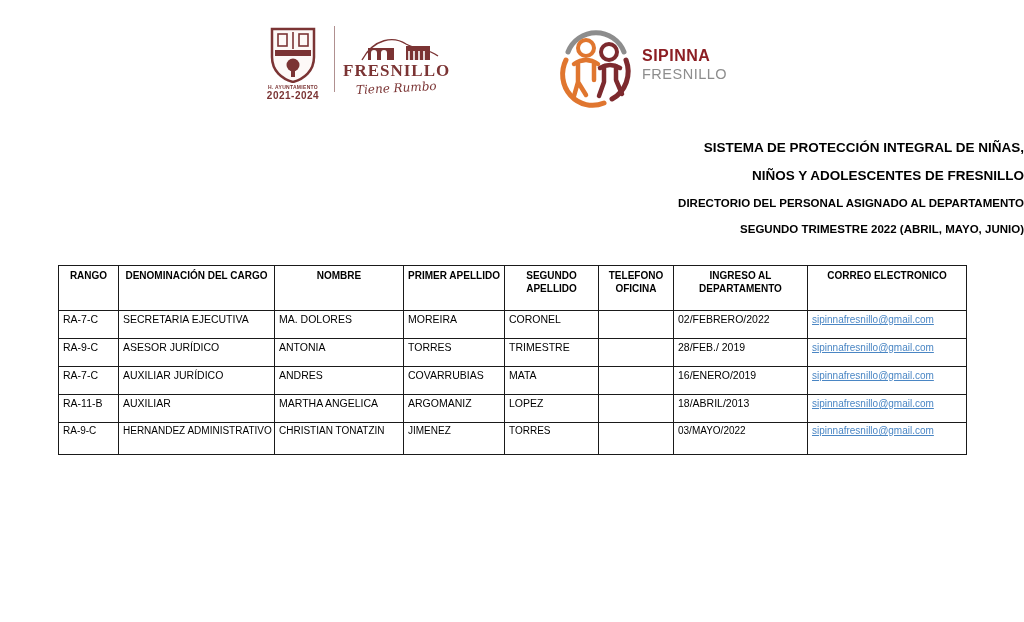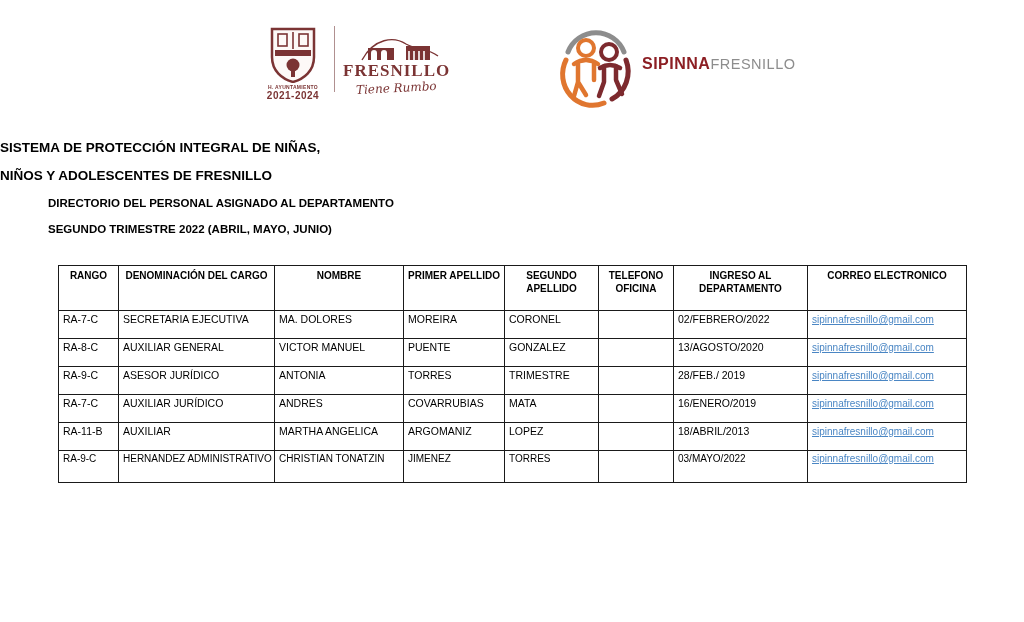--- a/index.html
+++ b/index.html
@@ -12,26 +12,26 @@
   .logo-ayto{position:absolute;left:260px;top:26px;display:flex;align-items:center;}
   .shield-col{display:flex;flex-direction:column;align-items:center;width:66px;text-align:center;}
   .ayto-line1{font-size:5px;letter-spacing:.3px;color:#7b3434;font-weight:bold;margin-top:1px;}
   .ayto-line2{font-size:10px;color:#7b3434;font-weight:bold;letter-spacing:.5px;}
   .ayto-divider{width:1px;height:66px;background:#b09090;margin:0 8px 10px 8px;}
   .wordmark-col{display:flex;flex-direction:column;align-items:center;margin-top:2px;}
   .fres-word{font-family:"Liberation Serif", serif;font-weight:bold;font-size:17px;color:#7b3434;letter-spacing:1px;line-height:1;}
   .fres-tag{font-family:"DejaVu Serif", serif;font-style:italic;font-size:12px;color:#7b3434;margin-top:2px;transform:rotate(-3deg);}
 
   .logo-sipinna{position:absolute;left:556px;top:22px;display:flex;align-items:center;}
-  .sip-text{display:flex;flex-direction:row;margin-left:6px;margin-top:-4px;}
+  .sip-text{display:flex;flex-direction:column;margin-left:6px;margin-top:-4px;}
   .sip-title{font-size:16px;font-weight:bold;color:#8c1e23;letter-spacing:.5px;}
   .sip-sub{font-size:14.5px;color:#8d8d8d;letter-spacing:.5px;margin-top:1px;}
 
   
-  .titles{position:absolute;left:0;top:139px;width:100%;text-align:left;}
+  .titles{position:absolute;left:0;top:139px;width:100%;text-align:right;}
   .title-lg{font-size:13.5px;font-weight:bold;height:28px;line-height:18px;}
   .title-sm{font-size:11.5px;font-weight:bold;height:26px;line-height:16px;padding-left:48px;}
 
   
   table.dir{
     position:absolute;left:58px;top:265px;width:908px;
     border-collapse:collapse;table-layout:fixed;
     font-size:10.5px;
   }
   table.dir th, table.dir td{
@@ -132,30 +132,20 @@
           <td>RA-7-C</td>
           <td>SECRETARIA EJECUTIVA</td>
           <td>MA. DOLORES</td>
           <td>MOREIRA</td>
           <td>CORONEL</td>
           <td></td>
           <td>02/FEBRERO/2022</td>
           <td class="c-email"><a href="#" style="color: rgb(74, 134, 196);">sipinnafresnillo@gmail.com</a></td>
         </tr>
         <tr>
-          <td>RA-8-C</td>
-          <td>AUXILIAR GENERAL</td>
-          <td>VICTOR MANUEL</td>
-          <td>PUENTE</td>
-          <td>GONZALEZ</td>
-          <td></td>
-          <td>13/AGOSTO/2020</td>
-          <td class="c-email"><a href="#" style="color: rgb(74, 134, 196);">sipinnafresnillo@gmail.com</a></td>
-        </tr>
-        <tr>
           <td>RA-9-C</td>
           <td>ASESOR JURÍDICO</td>
           <td>ANTONIA</td>
           <td>TORRES</td>
           <td>TRIMESTRE</td>
           <td></td>
           <td>28/FEB./ 2019</td>
           <td class="c-email"><a href="#" style="color: rgb(74, 134, 196);">sipinnafresnillo@gmail.com</a></td>
         </tr>
         <tr>

